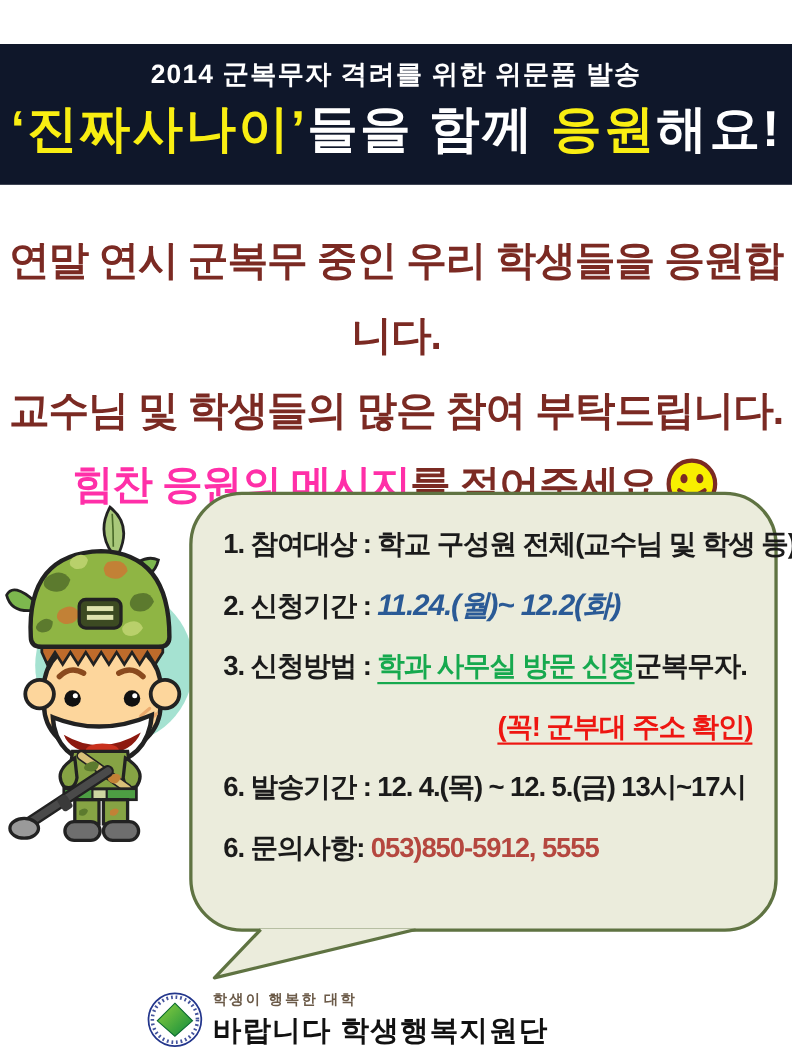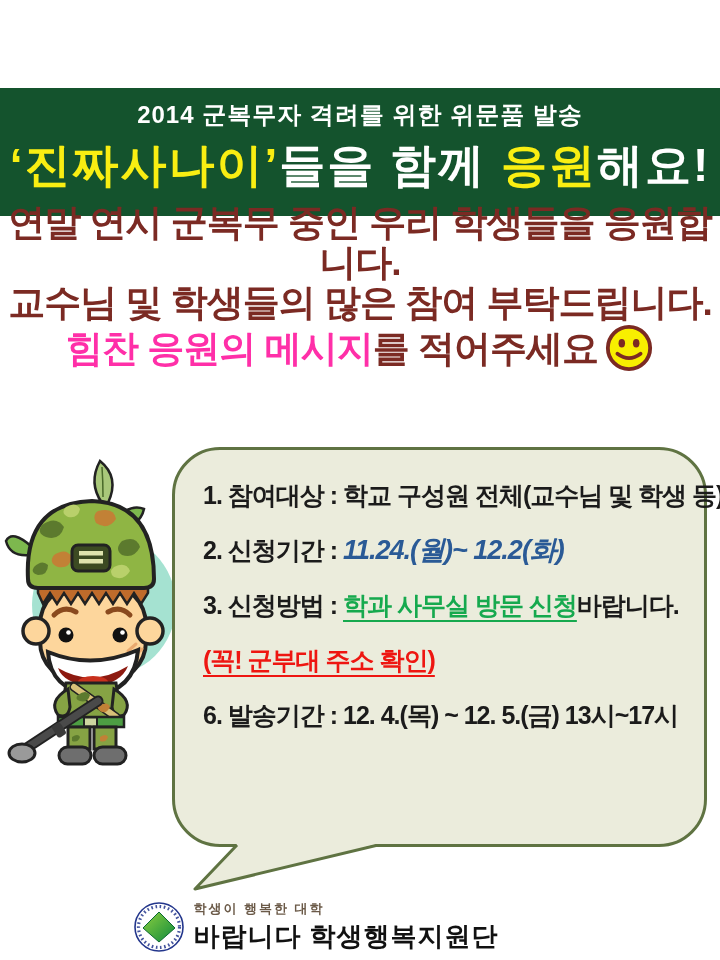--- a/index.html
+++ b/index.html
@@ -6,56 +6,56 @@
   html,body { background:#ffffff; }
   body {
     width:720px; height:960px; position:relative; overflow:hidden;
     font-family:"Liberation Sans", sans-serif;
   }
   .poster { position:absolute; inset:0; background:#ffffff; }
 
   
   .banner {
     position:absolute; top:40px; left:0; width:720px; height:128px;
-    background:#14532d; text-align:center; color:#ffffff;margin-top:48px;
+    background:#0f172a; text-align:center; color:#ffffff;
   }
   .banner-sub {
     padding-top:11px; font-size:24px; font-weight:bold; letter-spacing:1px;
   }
   .banner-title {
     margin-top:6px; font-size:46px; font-weight:bold; letter-spacing:2px; line-height:56px;
     white-space:nowrap;
   }
   .seg-yellow { color:#f9ee12; }
   .seg-white  { color:#ffffff; }
 
   
   .intro {
     position:absolute; top:203px; left:0; width:720px;
-    text-align:center; font-weight:bold; font-size:37px; line-height:40px;
+    text-align:center; font-weight:bold; font-size:37px; line-height:68px;
     color:#7b2a23; letter-spacing:-1px;
   }
   .intro .pink { color:#ff2fa8; }
   .smiley { display:inline-block; width:50px; height:50px; vertical-align:-12px; margin-left:6px; }
 
   
   .soldier { position:absolute; left:2px; top:455px; width:172px; height:315px; }
 
   
   .bubble {
     position:absolute; left:172px; top:447px; width:535px; height:400px;
     background:#ebecdc; border:3px solid #5f7342; border-radius:48px;
     padding:30px 20px 0 28px;
   }
   .bubble-tail { position:absolute; left:192px; top:844px; width:190px; height:50px; }
   .item {
     font-size:25px; font-weight:bold; color:#1b1b1b;
     line-height:31px; margin-bottom:24px; white-space:nowrap; letter-spacing:-1px;
   }
-  .item.centered { text-align:left; }
+  .item.centered { text-align:right; }
   .v-plain { color:#1b1b1b; }
   .v-blue  { color:#2a5a96; font-size:27px;font-style:italic; }
   .v-green { color:#16a94e; text-decoration:underline; text-underline-offset:6px; }
   .v-red   { color:#ee1611; text-decoration:underline; text-underline-offset:6px; }
   .v-brick { color:#b5473f; }
 
   
   .footer {
     position:absolute; left:0; top:900px; width:632px;
     display:flex; justify-content:center; align-items:center; gap:8px;
@@ -148,23 +148,24 @@
 
     <path d="M20 296 L96 246" stroke="#222222" stroke-width="11" stroke-linecap="round"></path>
     <path d="M20 296 L96 246" stroke="#4a4a4a" stroke-width="7" stroke-linecap="round"></path>
     <ellipse cx="20" cy="298" rx="13" ry="9" fill="#9a9a9a" stroke="#222222" stroke-width="3"></ellipse>
     <rect x="52" y="268" width="10" height="14" rx="3" fill="#3a3a3a" transform="rotate(-33 57 275)"></rect>
   </svg>
 
   <div class="bubble">
     <div class="item"><span>1. 참여대상 : </span><span class="v-plain">학교 구성원 전체(교수님 및 학생 등)</span></div>
     <div class="item"><span>2. 신청기간 : </span><span class="v-blue">11.24.(월)~ 12.2(화)</span></div>
-    <div class="item"><span>3. 신청방법 : </span><span class="v-green">학과 사무실 방문 신청</span><span>바랍니다.</span></div>
+    <div class="item"><span>3. 신청방법 : </span><span class="v-green">학과 사무실 방문 신청</span><span>군복무자.</span></div>
     <div class="item centered"><span class="v-red">(꼭! 군부대 주소 확인)</span></div>
     <div class="item"><span>6. 발송기간 : </span><span class="v-plain">12. 4.(목) ~ 12. 5.(금) 13시~17시</span></div>
+    <div class="item"><span>6. 문의사항: </span><span class="v-brick">053)850-5912, 5555</span></div>
   </div>
   <svg class="bubble-tail" viewBox="0 0 190 50">
     <path d="M45 0 L186 0 L3 45 Z" fill="#ebecdc"></path>
     <path d="M45 1 L3 45 L186 1" fill="none" stroke="#5f7342" stroke-width="3" stroke-linejoin="round"></path>
   </svg>
 
   <div class="footer">
     <svg class="emblem" viewBox="0 0 52 52">
       <defs>
         <linearGradient id="emblemGrad" x1="0" y1="0" x2="1" y2="1">

